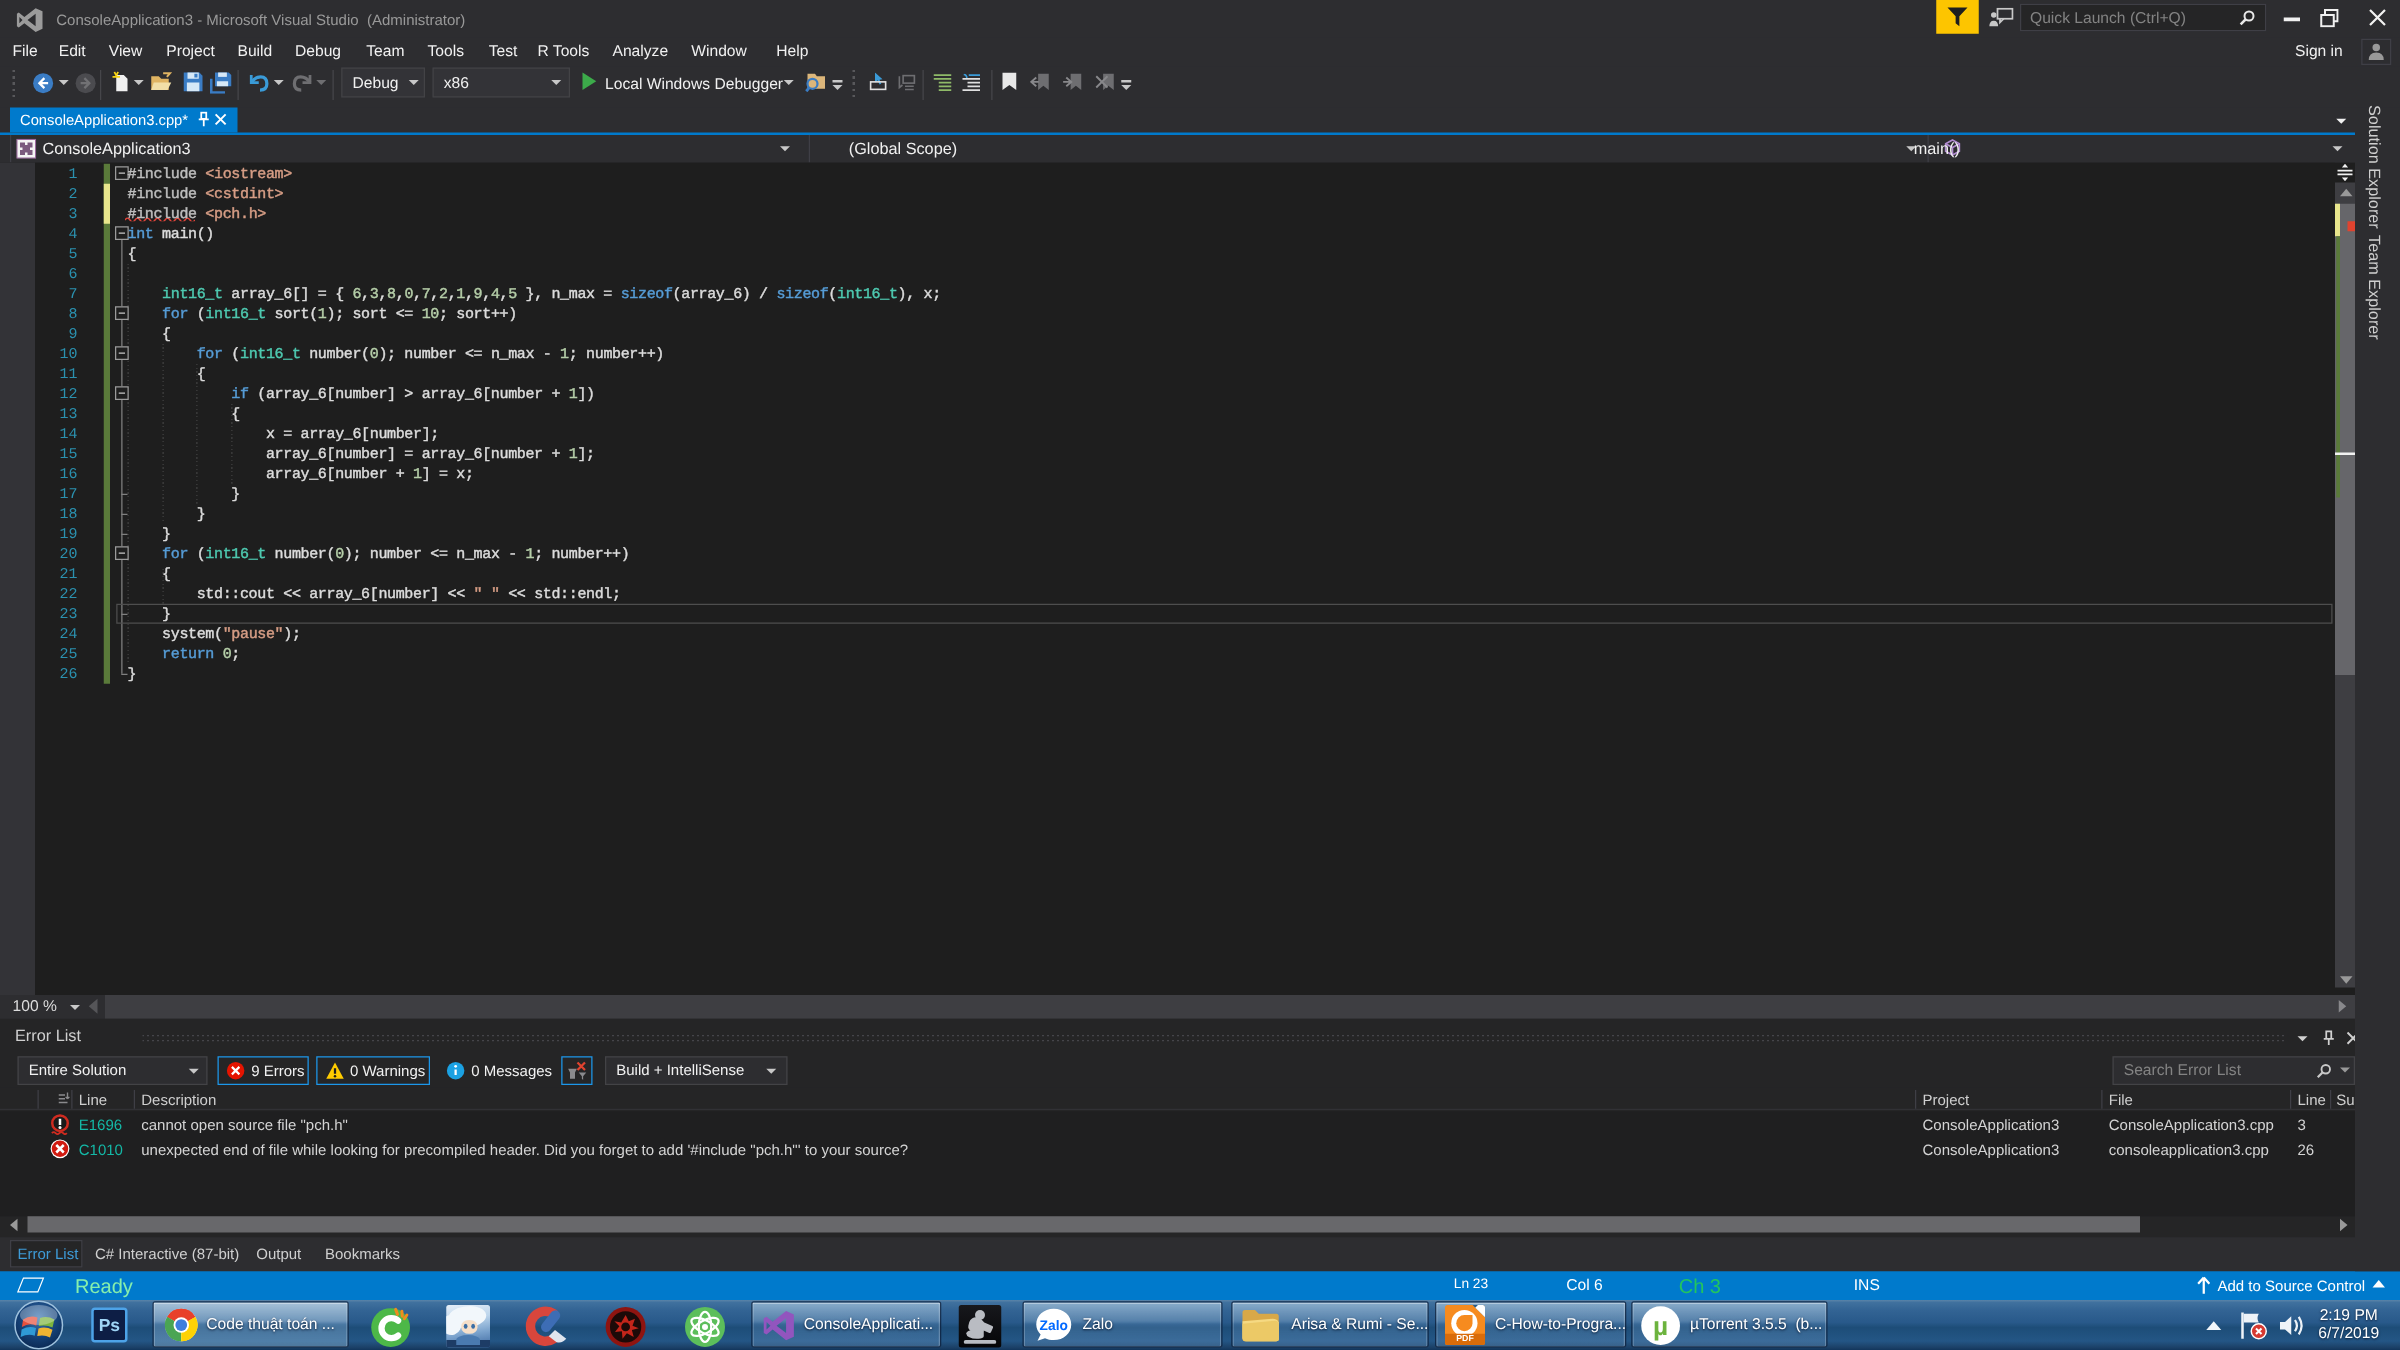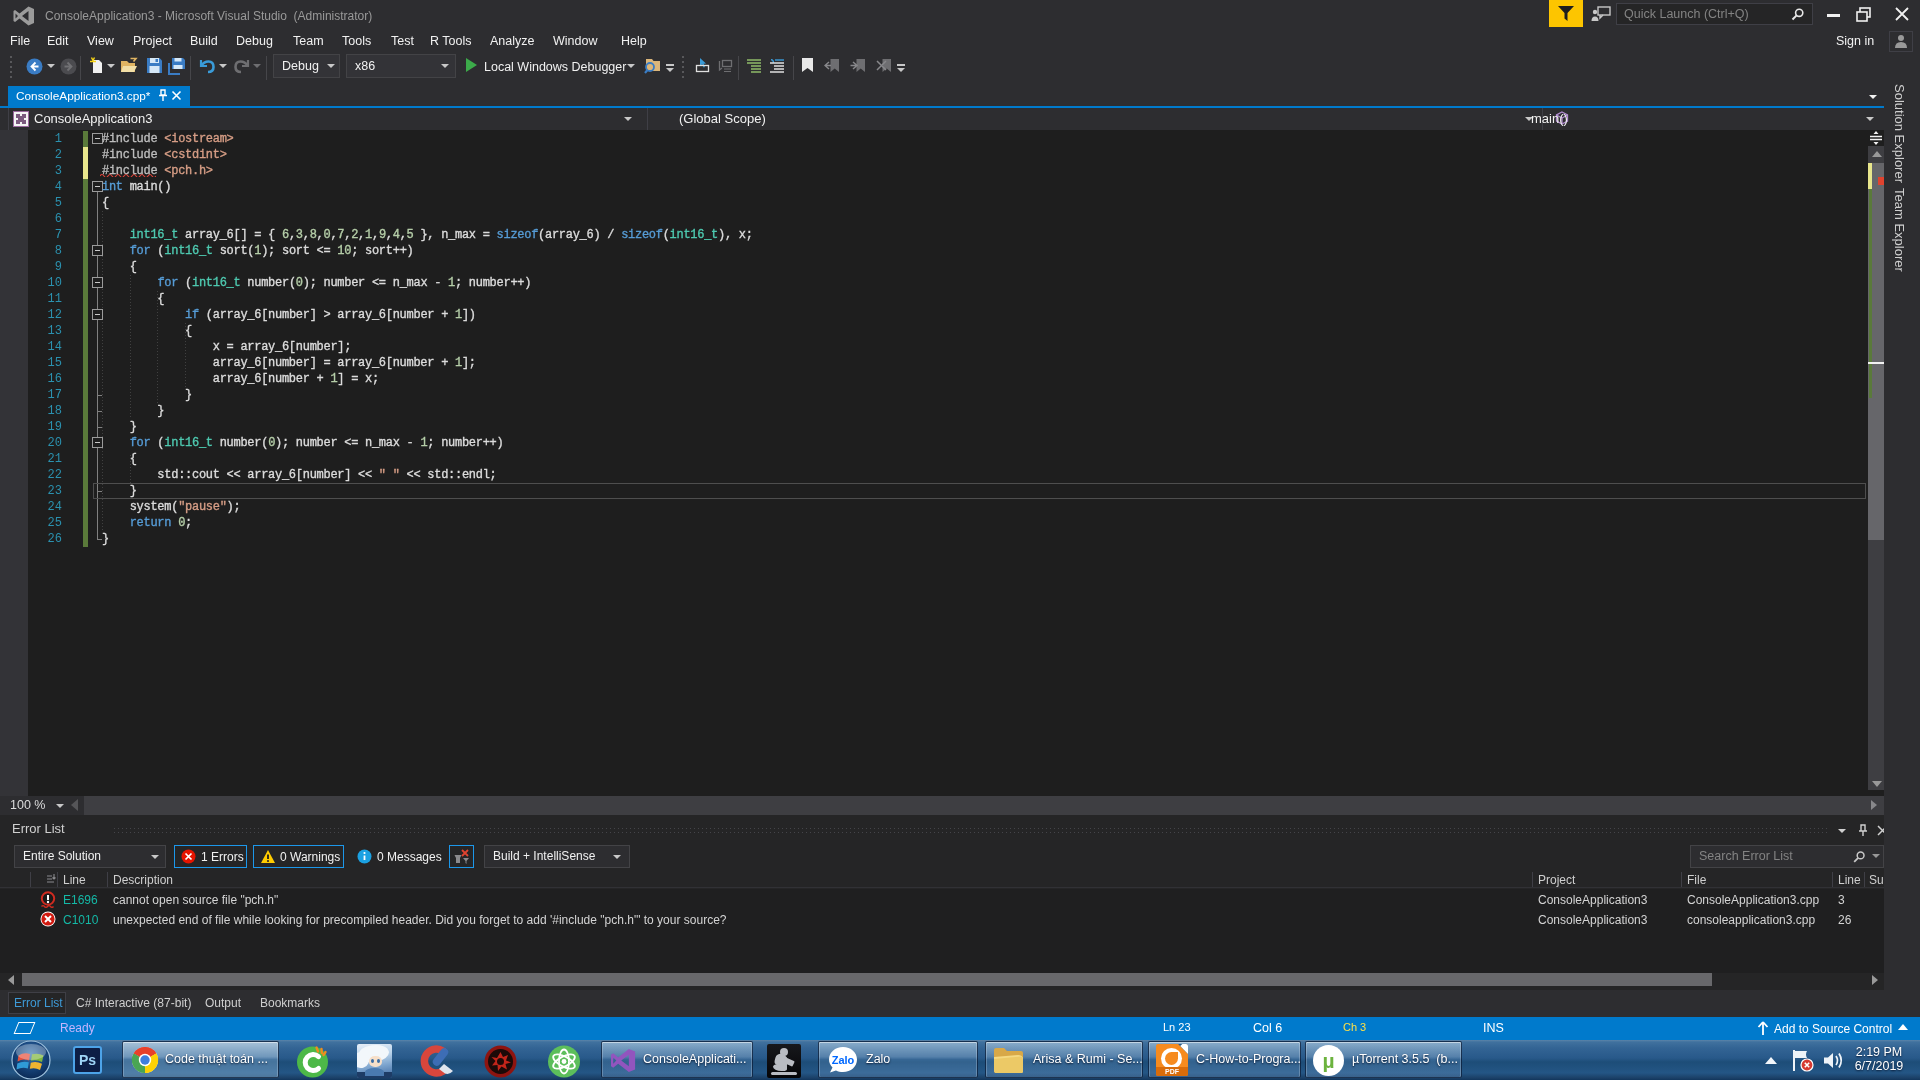--- a/index.html
+++ b/index.html
@@ -367,21 +367,21 @@
       <path d="M1 1 L10 10 M10 1 L1 10" stroke="#d0d0d0" stroke-width="1.5"></path>
     </svg>
 
 <div class="a" style="left:14px;top:845px;width:152px;height:23px;background:#2d2d30;border:1px solid #434346;color:#f1f1f1;font-size:12px;line-height:21px;padding-left:8px">Entire Solution</div>
 <div class="car" style="left:151px;top:855px"></div>
 <div class="a" style="left:174px;top:845px;width:73px;height:23px;border:1px solid #1c97ea"></div>
 <svg class="a" style="left:181px;top:849px" width="15" height="15" viewBox="0 0 15 15">
       <circle cx="7.5" cy="7.5" r="7" fill="#e51400"></circle>
       <path d="M4.5 4.5 L10.5 10.5 M10.5 4.5 L4.5 10.5" stroke="#fff" stroke-width="1.7"></path>
     </svg>
-<div class="a" style="left:201px;top:850px;color:#f1f1f1;font-size:12px">1 Errors</div>
+<div class="a" style="left:201px;top:850px;color:#f1f1f1;font-size:12px">9 Errors</div>
 <div class="a" style="left:253px;top:845px;width:91px;height:23px;border:1px solid #1c97ea"></div>
 <svg class="a" style="left:260px;top:849px" width="16" height="15" viewBox="0 0 16 15">
       <path d="M8 1 L15 14 L1 14 Z" fill="#fc0"></path>
       <path d="M8 5.5 L8 10" stroke="#1e1e1e" stroke-width="1.8"></path>
       <circle cx="8" cy="12" r="1" fill="#1e1e1e"></circle>
     </svg>
 <div class="a" style="left:280px;top:850px;color:#f1f1f1;font-size:12px">0 Warnings</div>
 <svg class="a" style="left:357px;top:849px" width="15" height="15" viewBox="0 0 15 15">
       <circle cx="7.5" cy="7.5" r="7" fill="#1ba1e2"></circle>
       <path d="M7.5 6.5 L7.5 11" stroke="#fff" stroke-width="1.8"></path>
@@ -458,24 +458,24 @@
 <div class="a" style="left:8px;top:992px;width:58px;height:22px;border:1px solid #3f3f46;background:#252526"></div>
 <div class="a" style="left:14px;top:996px;color:#3e9bd8;font-size:12px">Error List</div>
 <div class="a" style="left:76px;top:996px;color:#cfcfcf;font-size:12px">C# Interactive (87-bit)</div>
 <div class="a" style="left:205px;top:996px;color:#cfcfcf;font-size:12px">Output</div>
 <div class="a" style="left:260px;top:996px;color:#cfcfcf;font-size:12px">Bookmarks</div>
 </div>
 
 <div class="a" style="left:0;top:1017px;width:1920px;height:23px;background:#007acc"></div>
 <div id="statusbar">
 <div class="a" style="left:16px;top:1022px;width:17px;height:12px;border:1.5px solid #fff;transform:skewX(-22deg)"></div>
-<div class="a" style="left:60px;top:1021px;color:#c4b5fd;font-size:12px">Ready</div>
+<div class="a" style="left:60px;top:1021px;color:#86efac;font-size:16px">Ready</div>
 <div class="a" style="left:1163px;top:1021px;color:#fff;font-size:11px">Ln 23</div>
 <div class="a" style="left:1253px;top:1021px;color:#fff;font-size:12.5px">Col 6</div>
-<div class="a" style="left:1343px;top:1021px;color:#fde047;font-size:11px">Ch 3</div>
+<div class="a" style="left:1343px;top:1021px;color:#22c55e;font-size:16px">Ch 3</div>
 <div class="a" style="left:1483px;top:1021px;color:#fff;font-size:12.5px">INS</div>
 <svg class="a" style="left:1757px;top:1021px" width="12" height="15" viewBox="0 0 12 15">
       <path d="M6 1 L6 14 M6 1 L1.5 6 M6 1 L10.5 6" stroke="#fff" stroke-width="1.8" fill="none"></path>
     </svg>
 <div class="a" style="left:1774px;top:1022px;color:#fff;font-size:12px">Add to Source Control</div>
 <div class="a" style="left:1898px;top:1024px;width:0;height:0;border-left:5px solid transparent;border-right:5px solid transparent;border-bottom:6px solid #fff"></div>
 </div>
 
 <div class="a" style="left:1884px;top:86px;width:36px;height:931px;background:#2d2d30"></div>
 <div class="a" style="left:1892px;top:84px;color:#cfcfcf;font-size:13px;writing-mode:vertical-rl">Solution Explorer</div>

